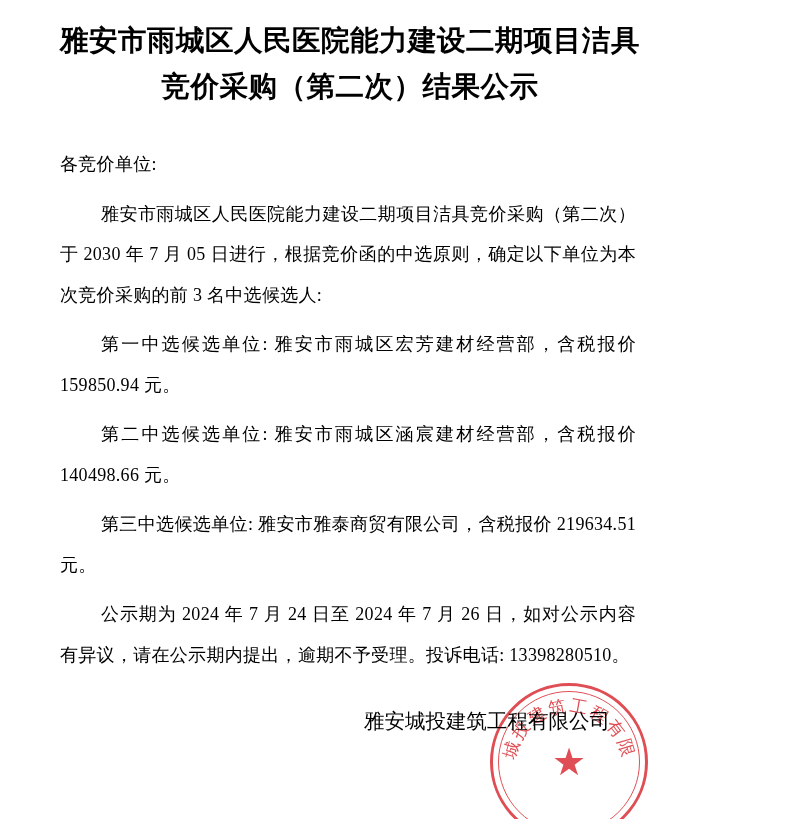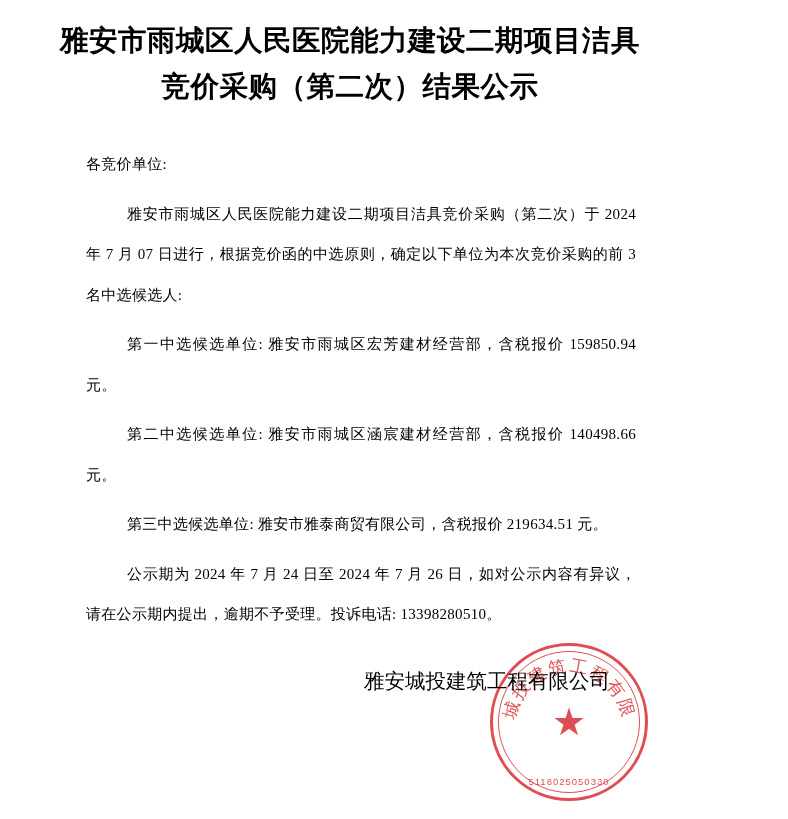--- a/index.html
+++ b/index.html
@@ -27,24 +27,23 @@
     font-size: 28.5px;
     font-weight: bold;
     line-height: 46px;
     letter-spacing: 0.5px;
     margin: 8px auto 0 auto;
     width: 580px;
     font-family: "DejaVu Sans", "Liberation Sans", sans-serif;
   }
   .body-block {
     margin-top: 34px;
-    font-size: 15px;
+    font-size: 18px;
     line-height: 40.5px;
     letter-spacing: 0.3px;
-    margin-left: 26px;
   }
   .p {
     margin: 0 0 9px 0;
     text-align: justify;
     text-justify: inter-ideograph;
   }
   .p.indent {
     text-indent: 41px;
   }
   .p.noindent {
@@ -114,21 +113,21 @@
 </style>
 </head>
 <body>
 
 <div class="page">
 
   <div class="doc-title">雅安市雨城区人民医院能力建设二期项目洁具竞价采购（第二次）结果公示</div>
 
   <div class="body-block">
     <p class="p noindent">各竞价单位:</p>
-    <p class="p indent">雅安市雨城区人民医院能力建设二期项目洁具竞价采购（第二次）于 2024 年 7 月 07 日进行，根据竞价函的中选原则，确定以下单位为本次竞价采购的前 3 名中选候选人:</p>
+    <p class="p indent">雅安市雨城区人民医院能力建设二期项目洁具竞价采购（第二次）于 2030 年 7 月 05 日进行，根据竞价函的中选原则，确定以下单位为本次竞价采购的前 3 名中选候选人:</p>
     <p class="p indent">第一中选候选单位: 雅安市雨城区宏芳建材经营部，含税报价 159850.94 元。</p>
     <p class="p indent">第二中选候选单位: 雅安市雨城区涵宸建材经营部，含税报价 140498.66 元。</p>
     <p class="p indent">第三中选候选单位: 雅安市雅泰商贸有限公司，含税报价 219634.51 元。</p>
     <p class="p indent">公示期为 2024 年 7 月 24 日至 2024 年 7 月 26 日，如对公示内容有异议，请在公示期内提出，逾期不予受理。投诉电话: 13398280510。</p>
   </div>
 
   <div class="sig-wrap">
 
     <div class="stamp">
       <div class="inner-ring"></div>

